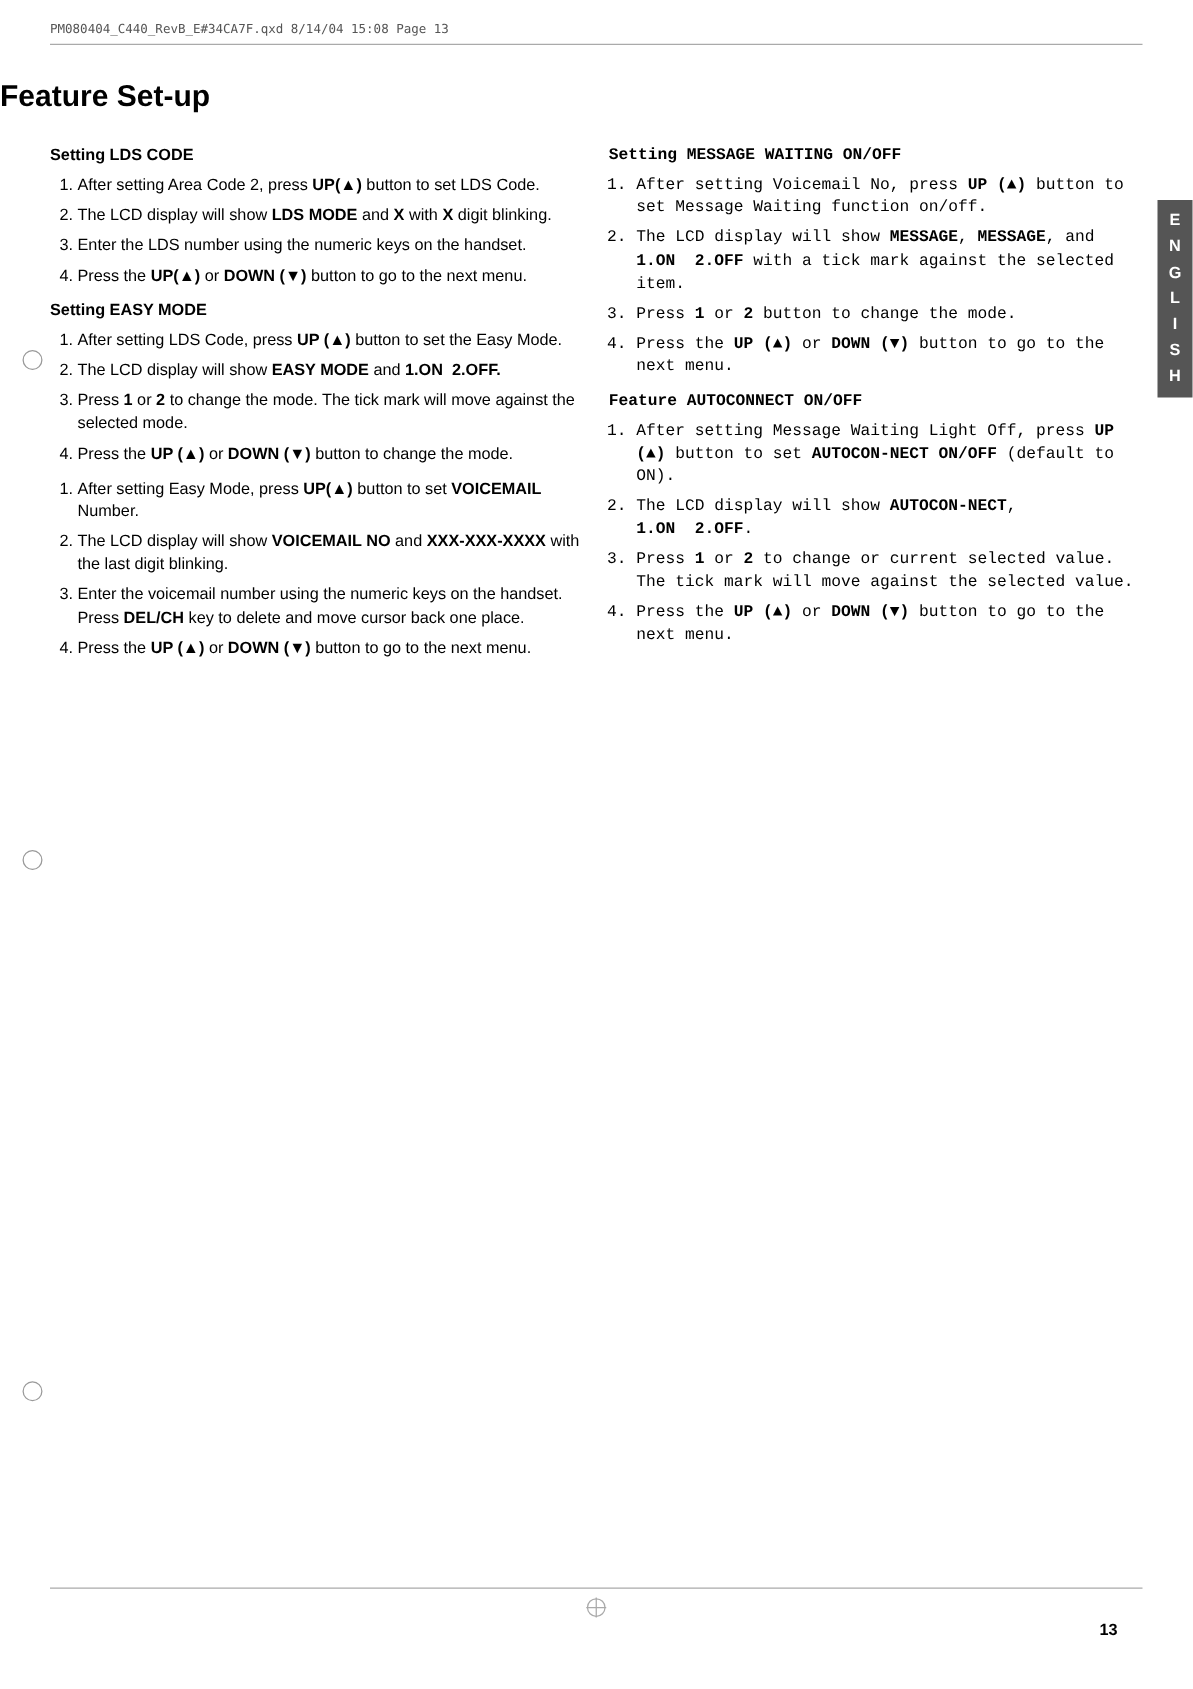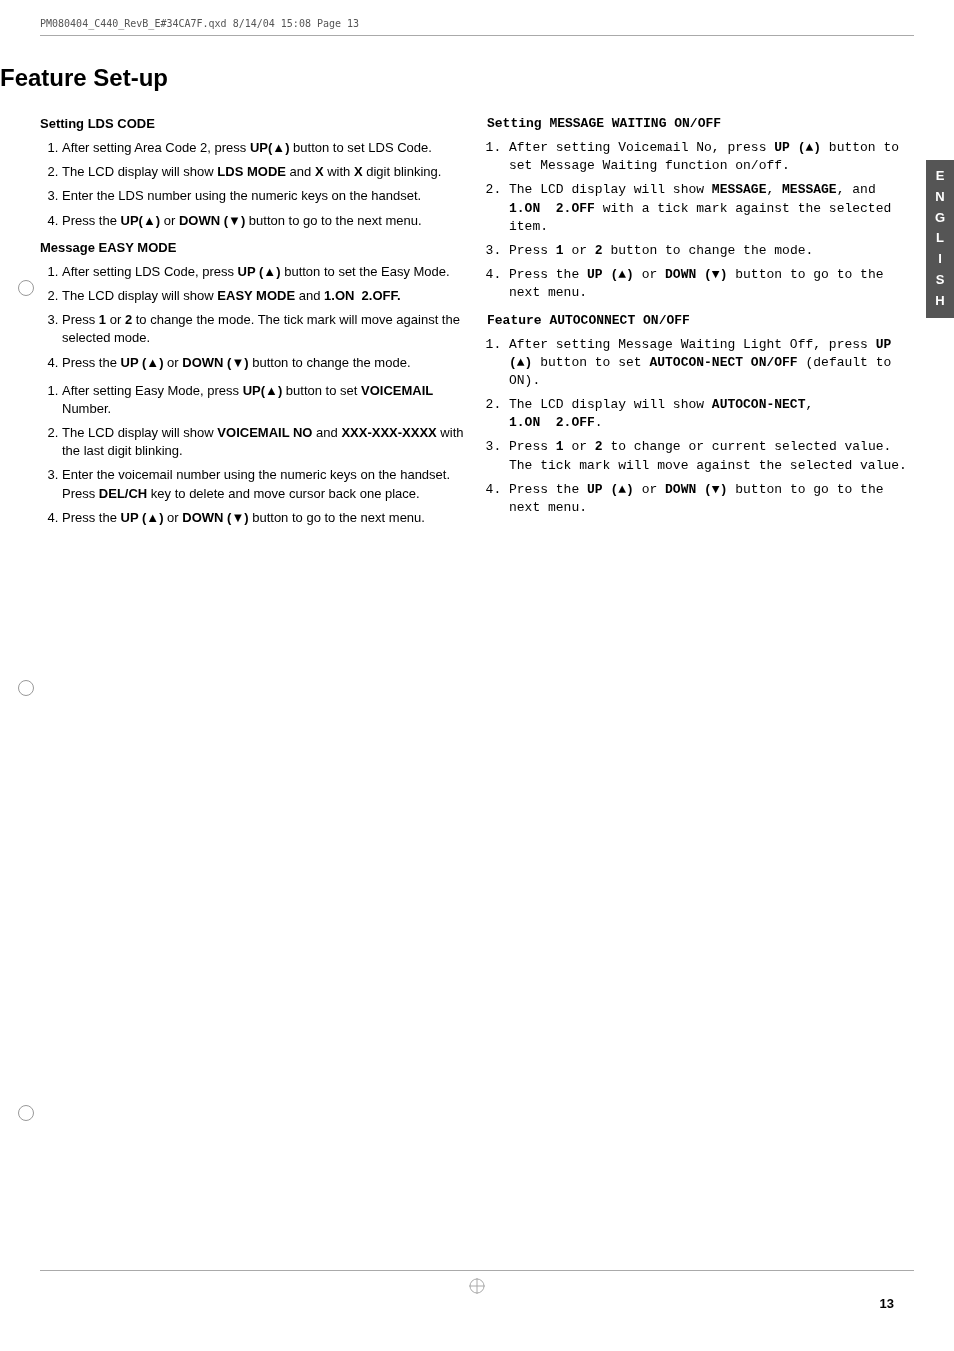--- a/index.html
+++ b/index.html
@@ -158,21 +158,21 @@
         <div class="section-heading">Setting LDS CODE</div>
         <ol>
           <li>After setting Area Code 2, press <span class="b">UP(▲)</span> button to set LDS Code.</li>
           <li>The LCD display will show <span class="b">LDS MODE</span> and <span class="b">X</span> with <span class="b">X</span> digit blinking.</li>
           <li>Enter the LDS number using the numeric keys on the handset.</li>
           <li>Press the <span class="b">UP(▲)</span> or <span class="b">DOWN (▼)</span> button to go to the next menu.</li>
         </ol>
       </div>
 
       <div class="section">
-        <div class="section-heading">Message EASY MODE</div>
+        <div class="section-heading">Setting EASY MODE</div>
         <ol>
           <li>After setting LDS Code, press <span class="b">UP (▲)</span> button to set the Easy Mode.</li>
           <li>The LCD display will show <span class="b">EASY MODE</span> and <span class="b">1.ON&nbsp;&nbsp;2.OFF.</span></li>
           <li>Press <span class="b">1</span> or <span class="b">2</span> to change the mode. The tick mark will move against the selected mode.</li>
           <li>Press the <span class="b">UP (▲)</span> or <span class="b">DOWN (▼)</span> button to change the mode.</li>
         </ol>
       </div>
 
       <div class="section">
         <ol>

